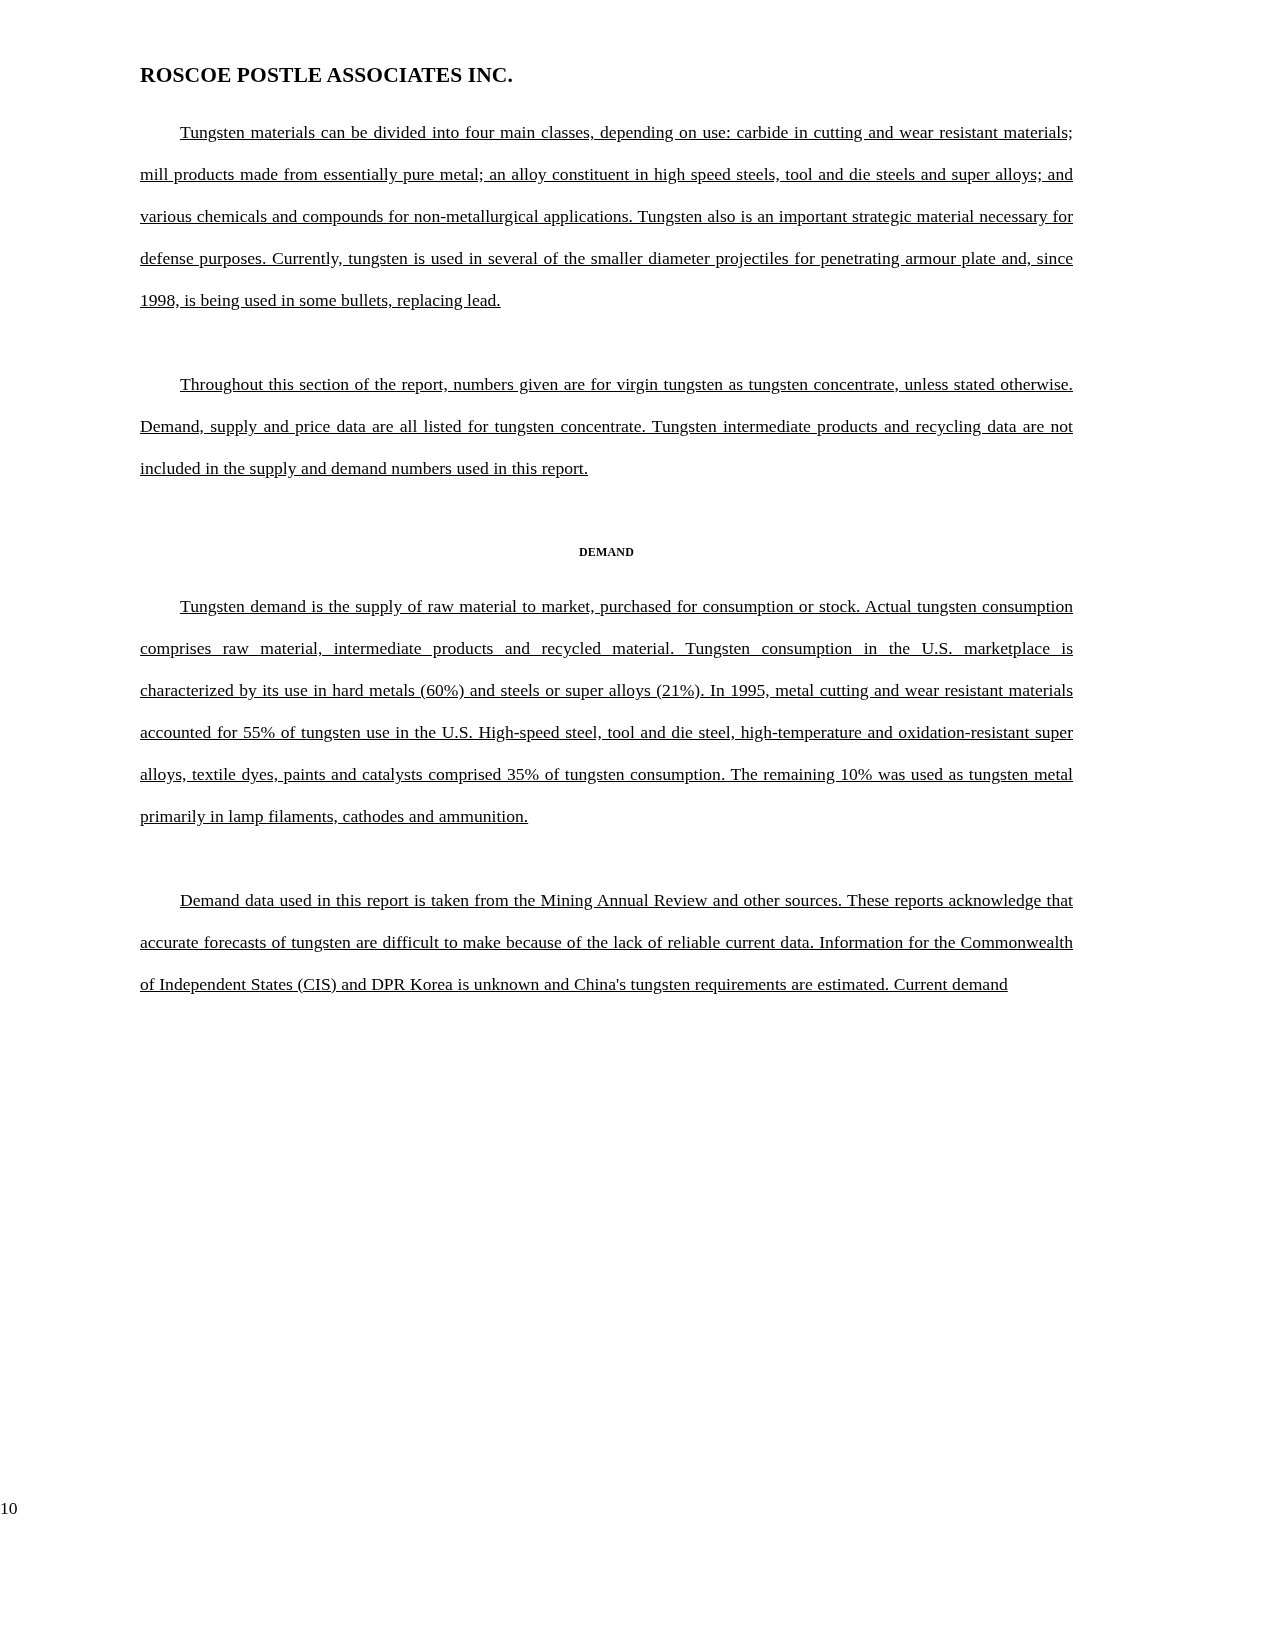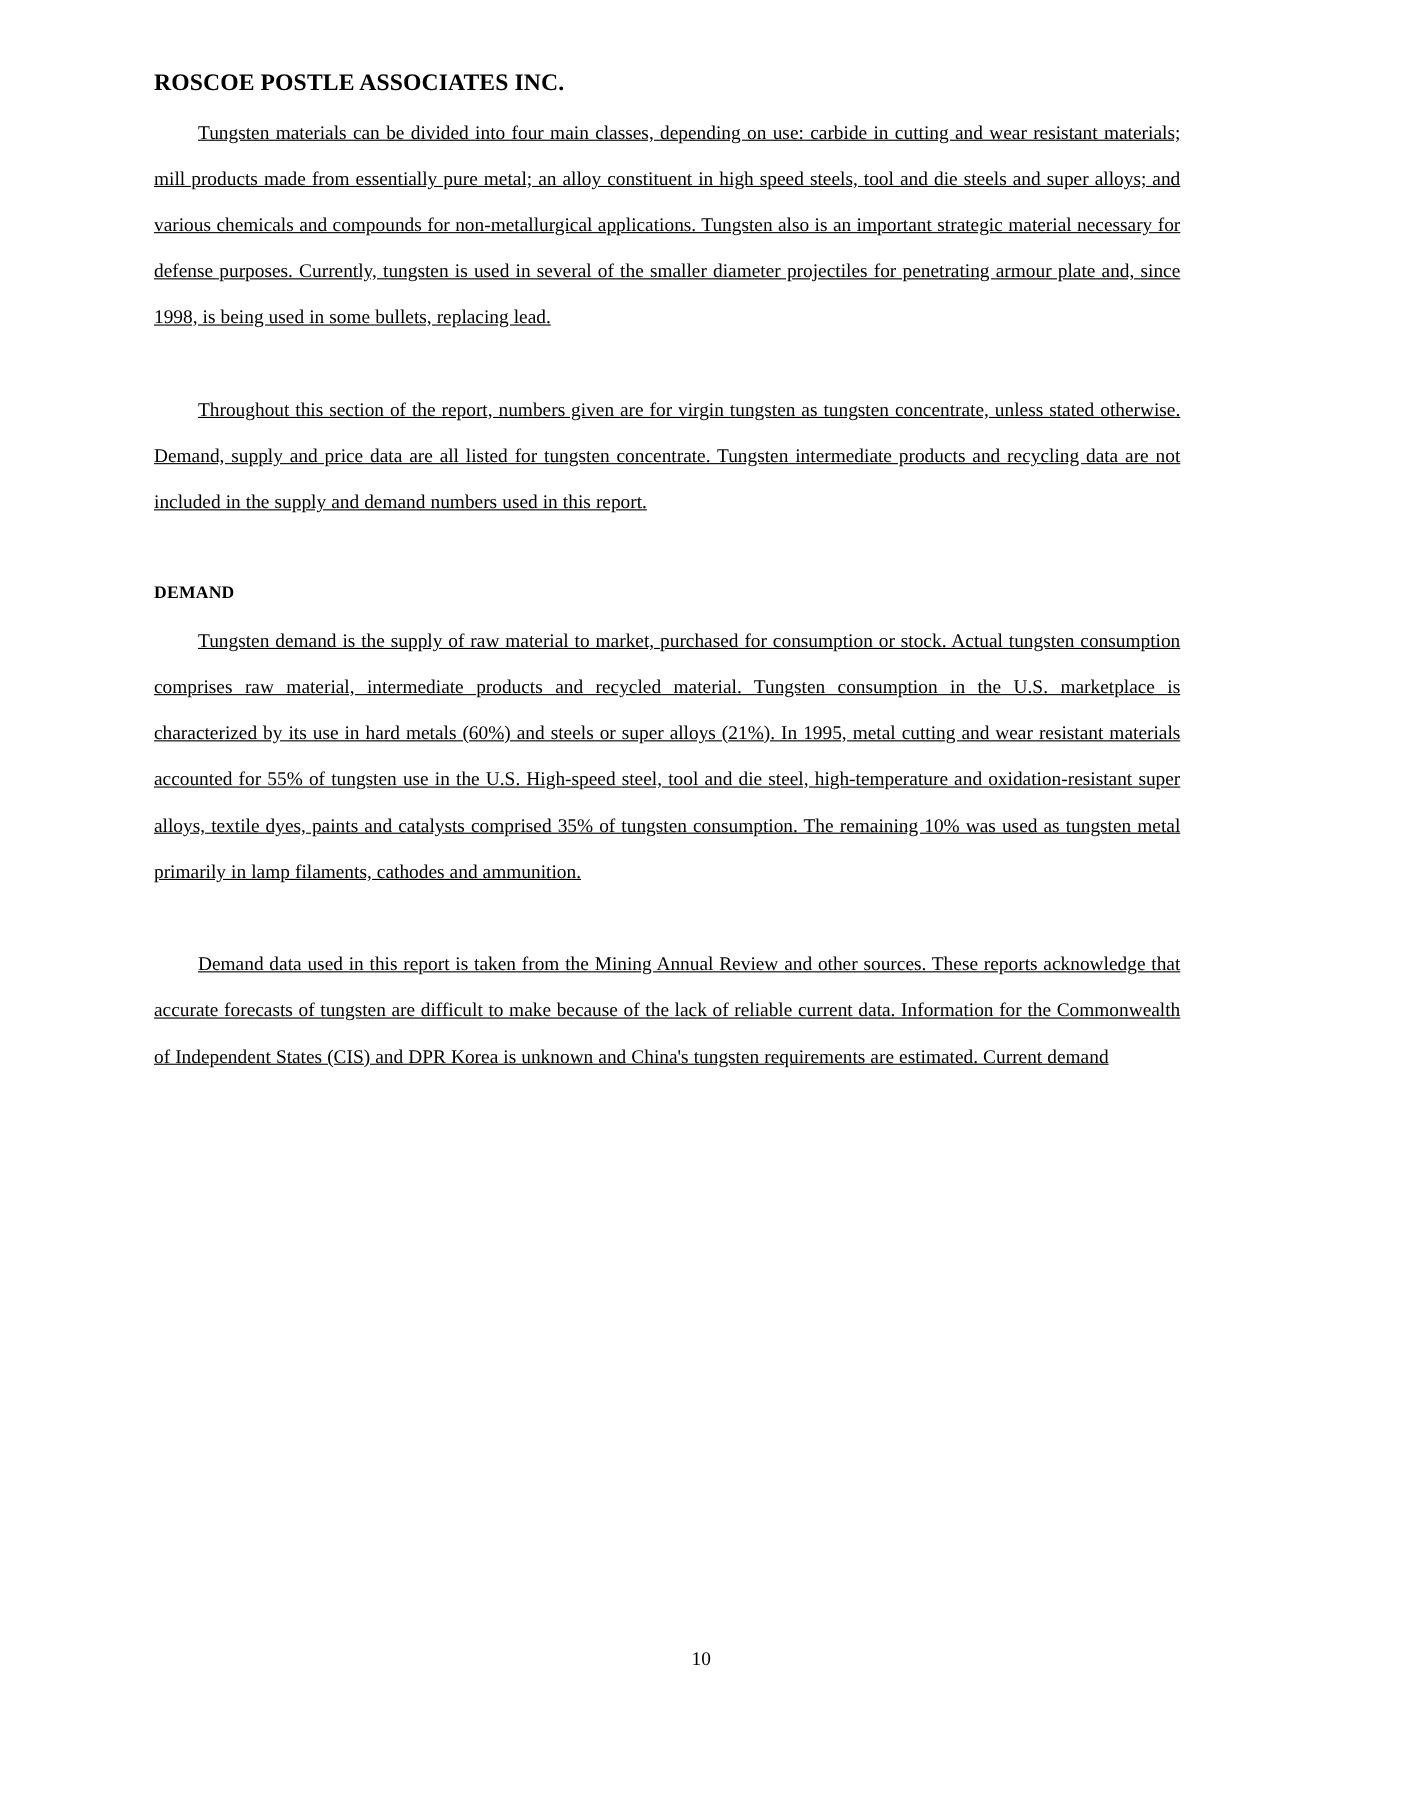--- a/index.html
+++ b/index.html
@@ -21,51 +21,52 @@
     position: absolute;
     left: 140px;
     top: 62px;
     width: 933px;
   }
   .doc-header {
     font-size: 21.5px;
     font-weight: bold;
     letter-spacing: 0.1px;
     line-height: 1.25;
-    margin: 0 0 10px 0;
+    margin: 0 0 22px 0;
     white-space: nowrap;
   }
   .para {
     font-size: 17.6px;
     line-height: 42px;
     text-align: justify;
     text-justify: inter-word;
     margin: 0 0 42px 0;
     word-spacing: 0.2px;
   }
   .para.indent {
     text-indent: 40px;
     text-decoration: underline;
   }
   .para.no-gap {
     margin-bottom: 0;
   }
   .section-heading {
-    font-size: 16px;
+    font-size: 12px;
     font-weight: bold;
     line-height: 42px;
-    margin: 0;
+    margin: 12px;
     letter-spacing: 0.2px;
+    text-align: center;
   }
   .page-number {
     position: absolute;
     left: 0;
     right: 0;
     top: 1498px;
-    text-align: center;
+    text-align: left;
     font-size: 17.6px;
     font-family: "Liberation Serif", "DejaVu Serif", serif;
   }
 </style>
 </head>
 <body>
 
 <div class="page">
 
   <div class="content">

